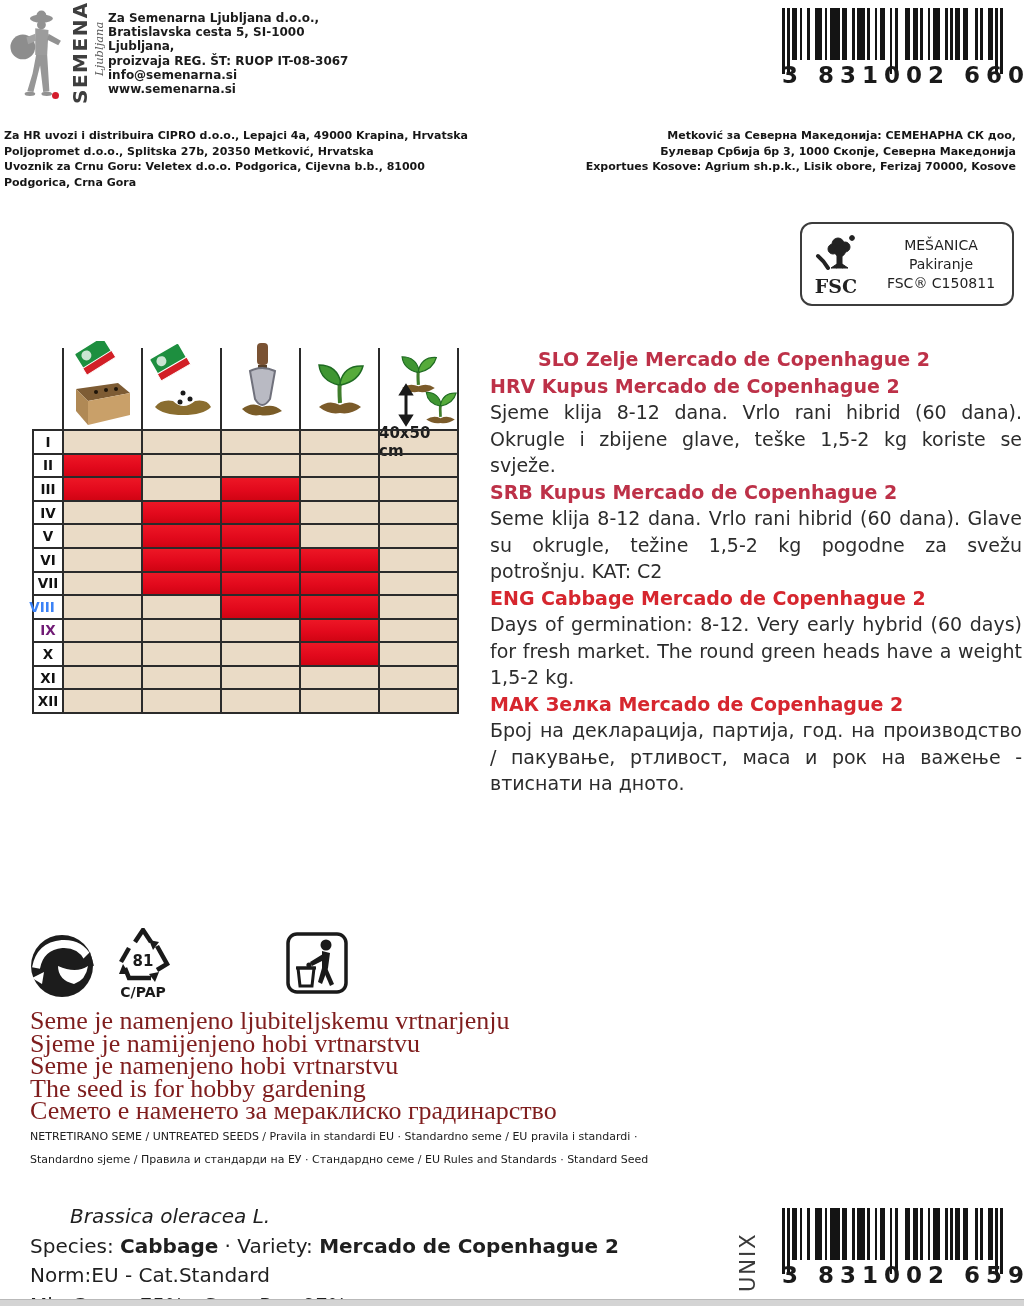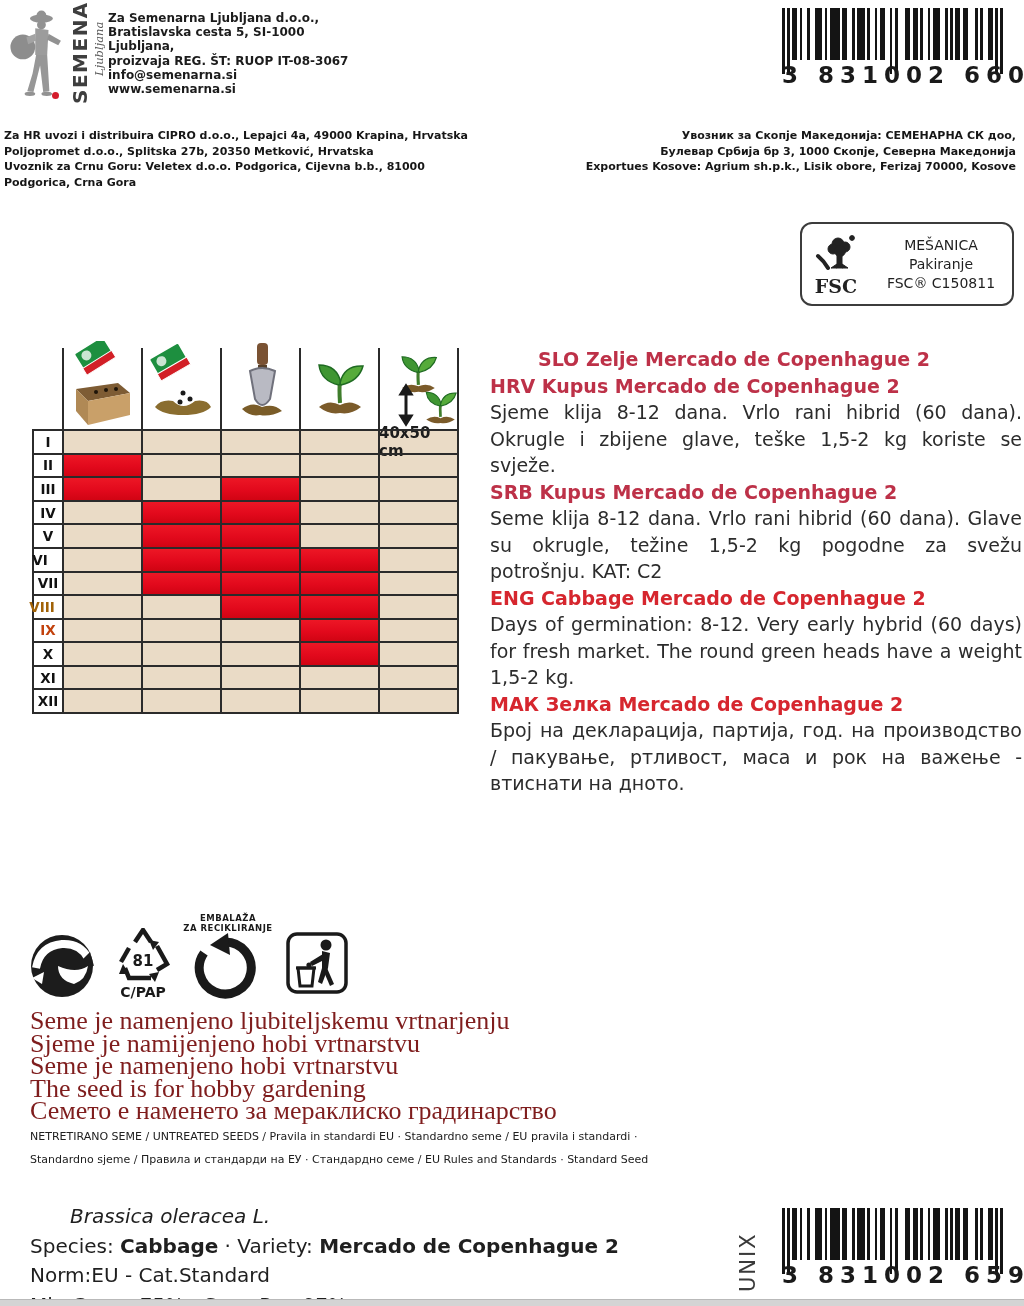--- a/index.html
+++ b/index.html
@@ -121,21 +121,21 @@
       <div class="bc-bar" style="left: 218.467px; width: 2.51111px; height: 66px;"></div>
       <div class="bc-digits" style="top: 54px; font-size: 23px; letter-spacing: 6px;">3 831002 660537</div>
     </div>
 
   <div class="abs" id="dist-left">
       <div>Za HR uvozi i distribuira CIPRO d.o.o., Lepajci 4a, 49000 Krapina, Hrvatska</div>
       <div>Poljopromet d.o.o., Splitska 27b, 20350 Metković, Hrvatska</div>
       <div>Uvoznik za Crnu Goru: Veletex d.o.o. Podgorica, Cijevna b.b., 81000 Podgorica, Crna Gora</div>
     </div>
   <div class="abs" id="dist-right">
-      <div>Увозник за Скопје Македонија: СЕМЕНАРНА СК доо,</div>
+      <div>Metković за Северна Македонија: СЕМЕНАРНА СК доо,</div>
       <div>Булевар Србија бр 3, 1000 Скопје, Северна Македонија</div>
       <div>Exportues Kosove: Agrium sh.p.k., Lisik obore, Ferizaj 70000, Kosove</div>
     </div>
 
   <div class="abs" id="fsc-box">
     <div id="fsc-left">
       <svg width="44" height="40" viewBox="0 0 44 40">
         <g stroke="#222" fill="#222">
           <path d="M4 22 Q10 27 14 34" stroke-width="4" fill="none" stroke-linecap="round"></path>
           <circle cx="24" cy="10" r="6"></circle>
@@ -264,24 +264,24 @@
         <div style="position: absolute; left: -1px; top: 269.667px; width: 427px; height: 2px; background: rgb(43, 43, 43); z-index: 3;"></div>
         <div style="position: absolute; left: -1px; top: 293.25px; width: 427px; height: 2px; background: rgb(43, 43, 43); z-index: 3;"></div>
         <div style="position: absolute; left: -1px; top: 316.833px; width: 427px; height: 2px; background: rgb(43, 43, 43); z-index: 3;"></div>
         <div style="position: absolute; left: -1px; top: 340.417px; width: 427px; height: 2px; background: rgb(43, 43, 43); z-index: 3;"></div>
         <div style="position: absolute; left: -1px; top: 364px; width: 427px; height: 2px; background: rgb(43, 43, 43); z-index: 3;"></div>
         <div style="position: absolute; left: 0px; top: 82px; width: 30px; height: 23.5833px; display: flex; align-items: center; justify-content: center; font-size: 13.5px; font-weight: 600; color: rgb(17, 17, 17); z-index: 4;">I</div>
         <div style="position: absolute; left: 0px; top: 105.583px; width: 30px; height: 23.5833px; display: flex; align-items: center; justify-content: center; font-size: 13.5px; font-weight: 600; color: rgb(17, 17, 17); z-index: 4;">II</div>
         <div style="position: absolute; left: 0px; top: 129.167px; width: 30px; height: 23.5833px; display: flex; align-items: center; justify-content: center; font-size: 13.5px; font-weight: 600; color: rgb(17, 17, 17); z-index: 4;">III</div>
         <div style="position: absolute; left: 0px; top: 152.75px; width: 30px; height: 23.5833px; display: flex; align-items: center; justify-content: center; font-size: 13.5px; font-weight: 600; color: rgb(17, 17, 17); z-index: 4;">IV</div>
         <div style="position: absolute; left: 0px; top: 176.333px; width: 30px; height: 23.5833px; display: flex; align-items: center; justify-content: center; font-size: 13.5px; font-weight: 600; color: rgb(17, 17, 17); z-index: 4;">V</div>
-        <div style="position: absolute; left: 0px; top: 199.917px; width: 14px; height: 23.5833px; display: flex; align-items: center; justify-content: center; font-size: 13.5px; font-weight: 600; color: rgb(17, 17, 17); z-index: 4;">VI</div>
+        <div style="position: absolute; left: 0px; top: 199.917px; width: 30px; height: 23.5833px; display: flex; align-items: center; justify-content: center; font-size: 13.5px; font-weight: 600; color: rgb(17, 17, 17); z-index: 4;">VI</div>
         <div style="position: absolute; left: 0px; top: 223.5px; width: 30px; height: 23.5833px; display: flex; align-items: center; justify-content: center; font-size: 13.5px; font-weight: 600; color: rgb(17, 17, 17); z-index: 4;">VII</div>
-        <div style="position: absolute; left: 0px; top: 247.083px; width: 18px; height: 23.5833px; display: flex; align-items: center; justify-content: center; font-size: 13.5px; font-weight: 600; color: #a16207; z-index: 4;">VIII</div>
-        <div style="position: absolute; left: 0px; top: 270.667px; width: 30px; height: 23.5833px; display: flex; align-items: center; justify-content: center; font-size: 13.5px; font-weight: 600; color: #c2410c; z-index: 4;">IX</div>
+        <div style="position: absolute; left: 0px; top: 247.083px; width: 18px; height: 23.5833px; display: flex; align-items: center; justify-content: center; font-size: 13.5px; font-weight: 600; color: #3b82f6; z-index: 4;">VIII</div>
+        <div style="position: absolute; left: 0px; top: 270.667px; width: 30px; height: 23.5833px; display: flex; align-items: center; justify-content: center; font-size: 13.5px; font-weight: 600; color: #701a75; z-index: 4;">IX</div>
         <div style="position: absolute; left: 0px; top: 294.25px; width: 30px; height: 23.5833px; display: flex; align-items: center; justify-content: center; font-size: 13.5px; font-weight: 600; color: rgb(17, 17, 17); z-index: 4;">X</div>
         <div style="position: absolute; left: 0px; top: 317.833px; width: 30px; height: 23.5833px; display: flex; align-items: center; justify-content: center; font-size: 13.5px; font-weight: 600; color: rgb(17, 17, 17); z-index: 4;">XI</div>
         <div style="position: absolute; left: 0px; top: 341.417px; width: 30px; height: 23.5833px; display: flex; align-items: center; justify-content: center; font-size: 13.5px; font-weight: 600; color: rgb(17, 17, 17); z-index: 4;">XII</div>
       </div>
   </div>
 
   <div class="abs" id="descriptions">
     <div>
       <p class="desc-heading" style="color: rgb(189, 49, 72); margin-left: 48px;">SLO Zelje Mercado de Copenhague 2</p>
     </div>
@@ -321,30 +321,20 @@
           <path d="M8 34 L16 20"></path>
         </g>
         <g fill="#1a1a1a">
           <path d="M36 12 L46 14 L40 22 Z"></path>
           <path d="M46 44 L36 46 L42 54 Z"></path>
           <path d="M10 36 L6 46 L16 46 Z"></path>
         </g>
         <text x="30" y="38" text-anchor="middle" font-size="15" font-weight="bold" fill="#1a1a1a" font-family="DejaVu Sans, sans-serif">81</text>
       </svg>
       <div id="cpap-label">C/PAP</div>
-    </div>
-    <div class="ricon" style="left:158px;top:6px;width:92px">
-      <div id="embalaza-text">
-        <div>EMBALAŽA</div>
-        <div>ZA RECIKLIRANJE</div>
-      </div>
-      <svg width="70" height="70" viewBox="0 0 70 70" style="margin-left:8px">
-        <path d="M14 20 A26 26 0 1 0 35 9" stroke="#1a1a1a" stroke-width="9" fill="none"></path>
-        <path d="M38 0 L20 12 L40 22 Z" fill="#1a1a1a"></path>
-      </svg>
     </div>
     <svg class="ricon" style="left:262px;top:24px" width="62" height="62" viewBox="0 0 62 62">
       <rect x="2" y="2" width="58" height="58" rx="9" fill="none" stroke="#1a1a1a" stroke-width="3.5"></rect>
       <circle cx="40" cy="13" r="5.5" fill="#1a1a1a"></circle>
       <path d="M36 19 L44 21 L42 36 L36 52 L32 50 L36 36 Z" fill="#1a1a1a"></path>
       <path d="M37 22 L24 30 L26 34 L38 28 Z" fill="#1a1a1a"></path>
       <circle cx="23" cy="33" r="2.6" fill="#1a1a1a"></circle>
       <path d="M12 36 L28 36 L26 54 L14 54 Z" fill="none" stroke="#1a1a1a" stroke-width="3"></path>
       <line x1="10" y1="36" x2="30" y2="36" stroke="#1a1a1a" stroke-width="3"></line>
       <path d="M41 36 L48 52 L44 54 L38 40 Z" fill="#1a1a1a"></path>

